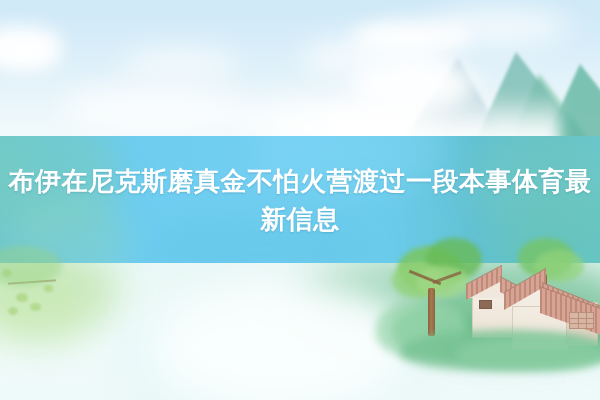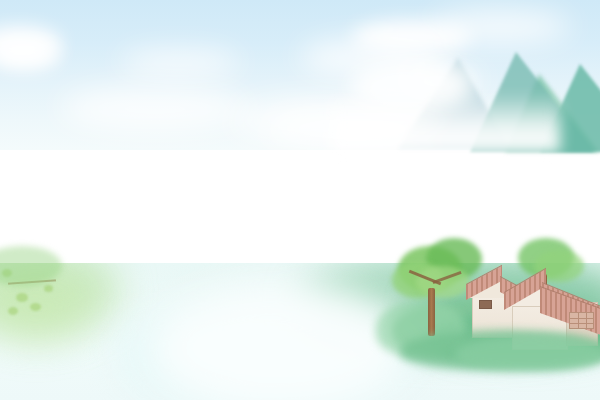--- a/index.html
+++ b/index.html
@@ -270,20 +270,30 @@
 
   <div class="mtn mtn-far"></div>
   <div class="mtn mtn-green"></div>
   <div class="mtn mtn-mid"></div>
   <div class="mtn mtn-right"></div>
   <div class="haze2"></div>
   <div class="haze"></div>
   <div class="cloud soft" style="left:392px; top:66px; width:90px; height:30px;"></div>
   <div class="cloud soft" style="left:262px; top:112px; width:180px; height:34px;"></div>
 
+  <div class="banner">
+    <div class="banner-wash bw5"></div>
+    <div class="banner-wash bw1"></div>
+    <div class="banner-wash bw2"></div>
+    <div class="banner-wash bw3"></div>
+    <div class="banner-wash bw4"></div>
+    <div class="banner-wash bw6"></div>
+
+    <div class="banner-text">布伊在尼克斯磨真金不怕火营渡过一段本事体育最新信息</div>
+  </div>
 
   <div class="ground">
     <div class="ground-wash gw-right"></div>
     <div class="ground-wash gw-right2"></div>
     <div class="ground-wash gw-left"></div>
     <div class="ground-wash gw-left2"></div>
     <div class="ground-wash gw-mid"></div>
     <div class="ground-wash gw-shine"></div>
 
     <div class="branch"></div>

